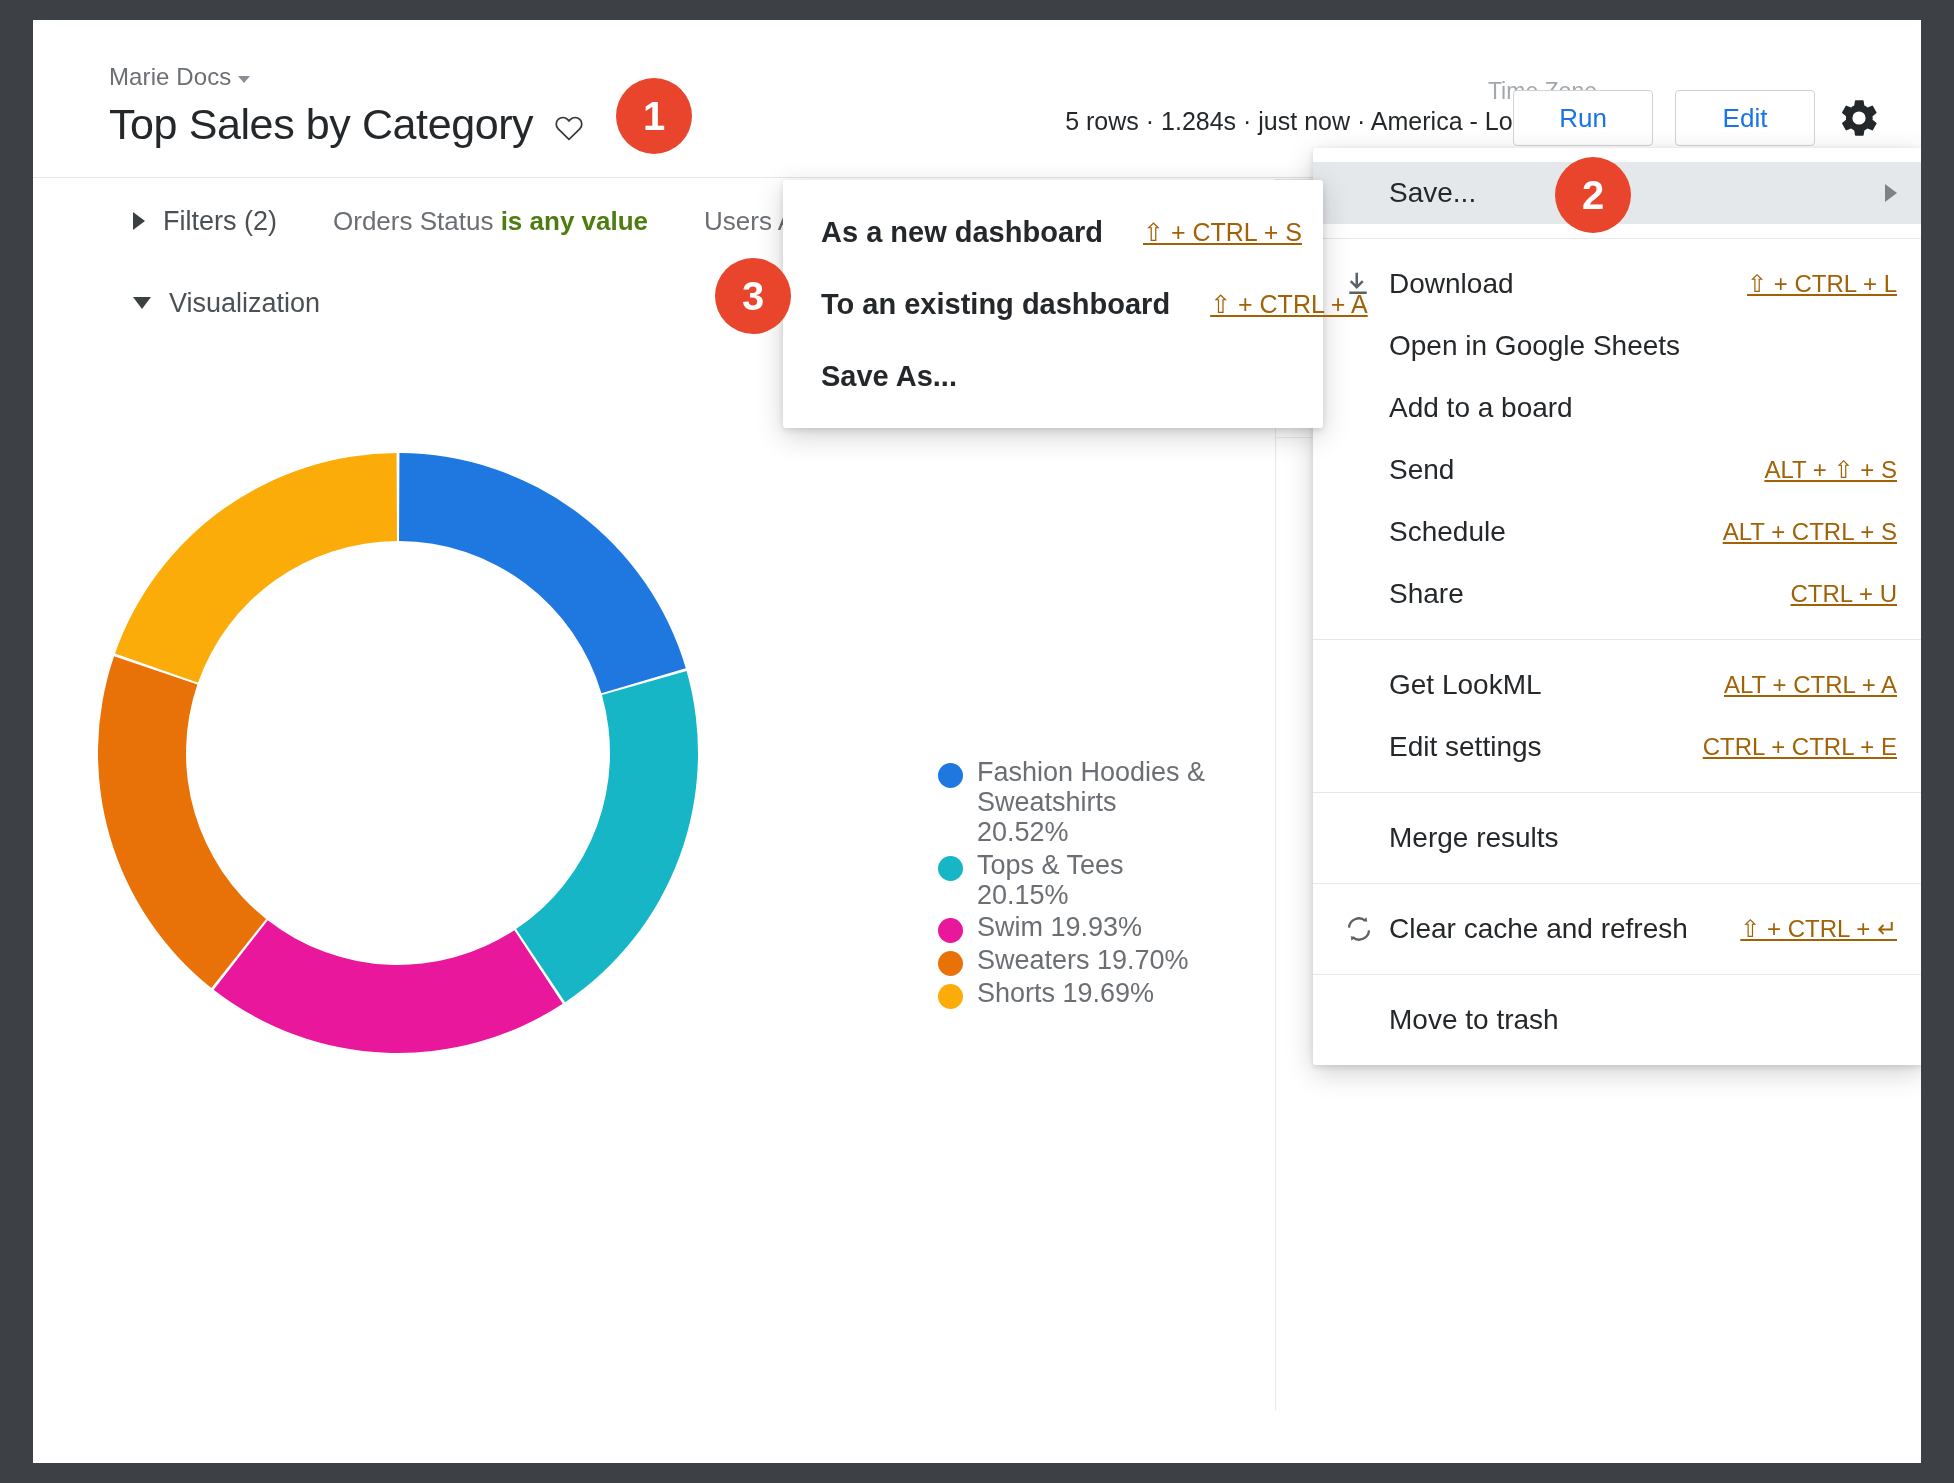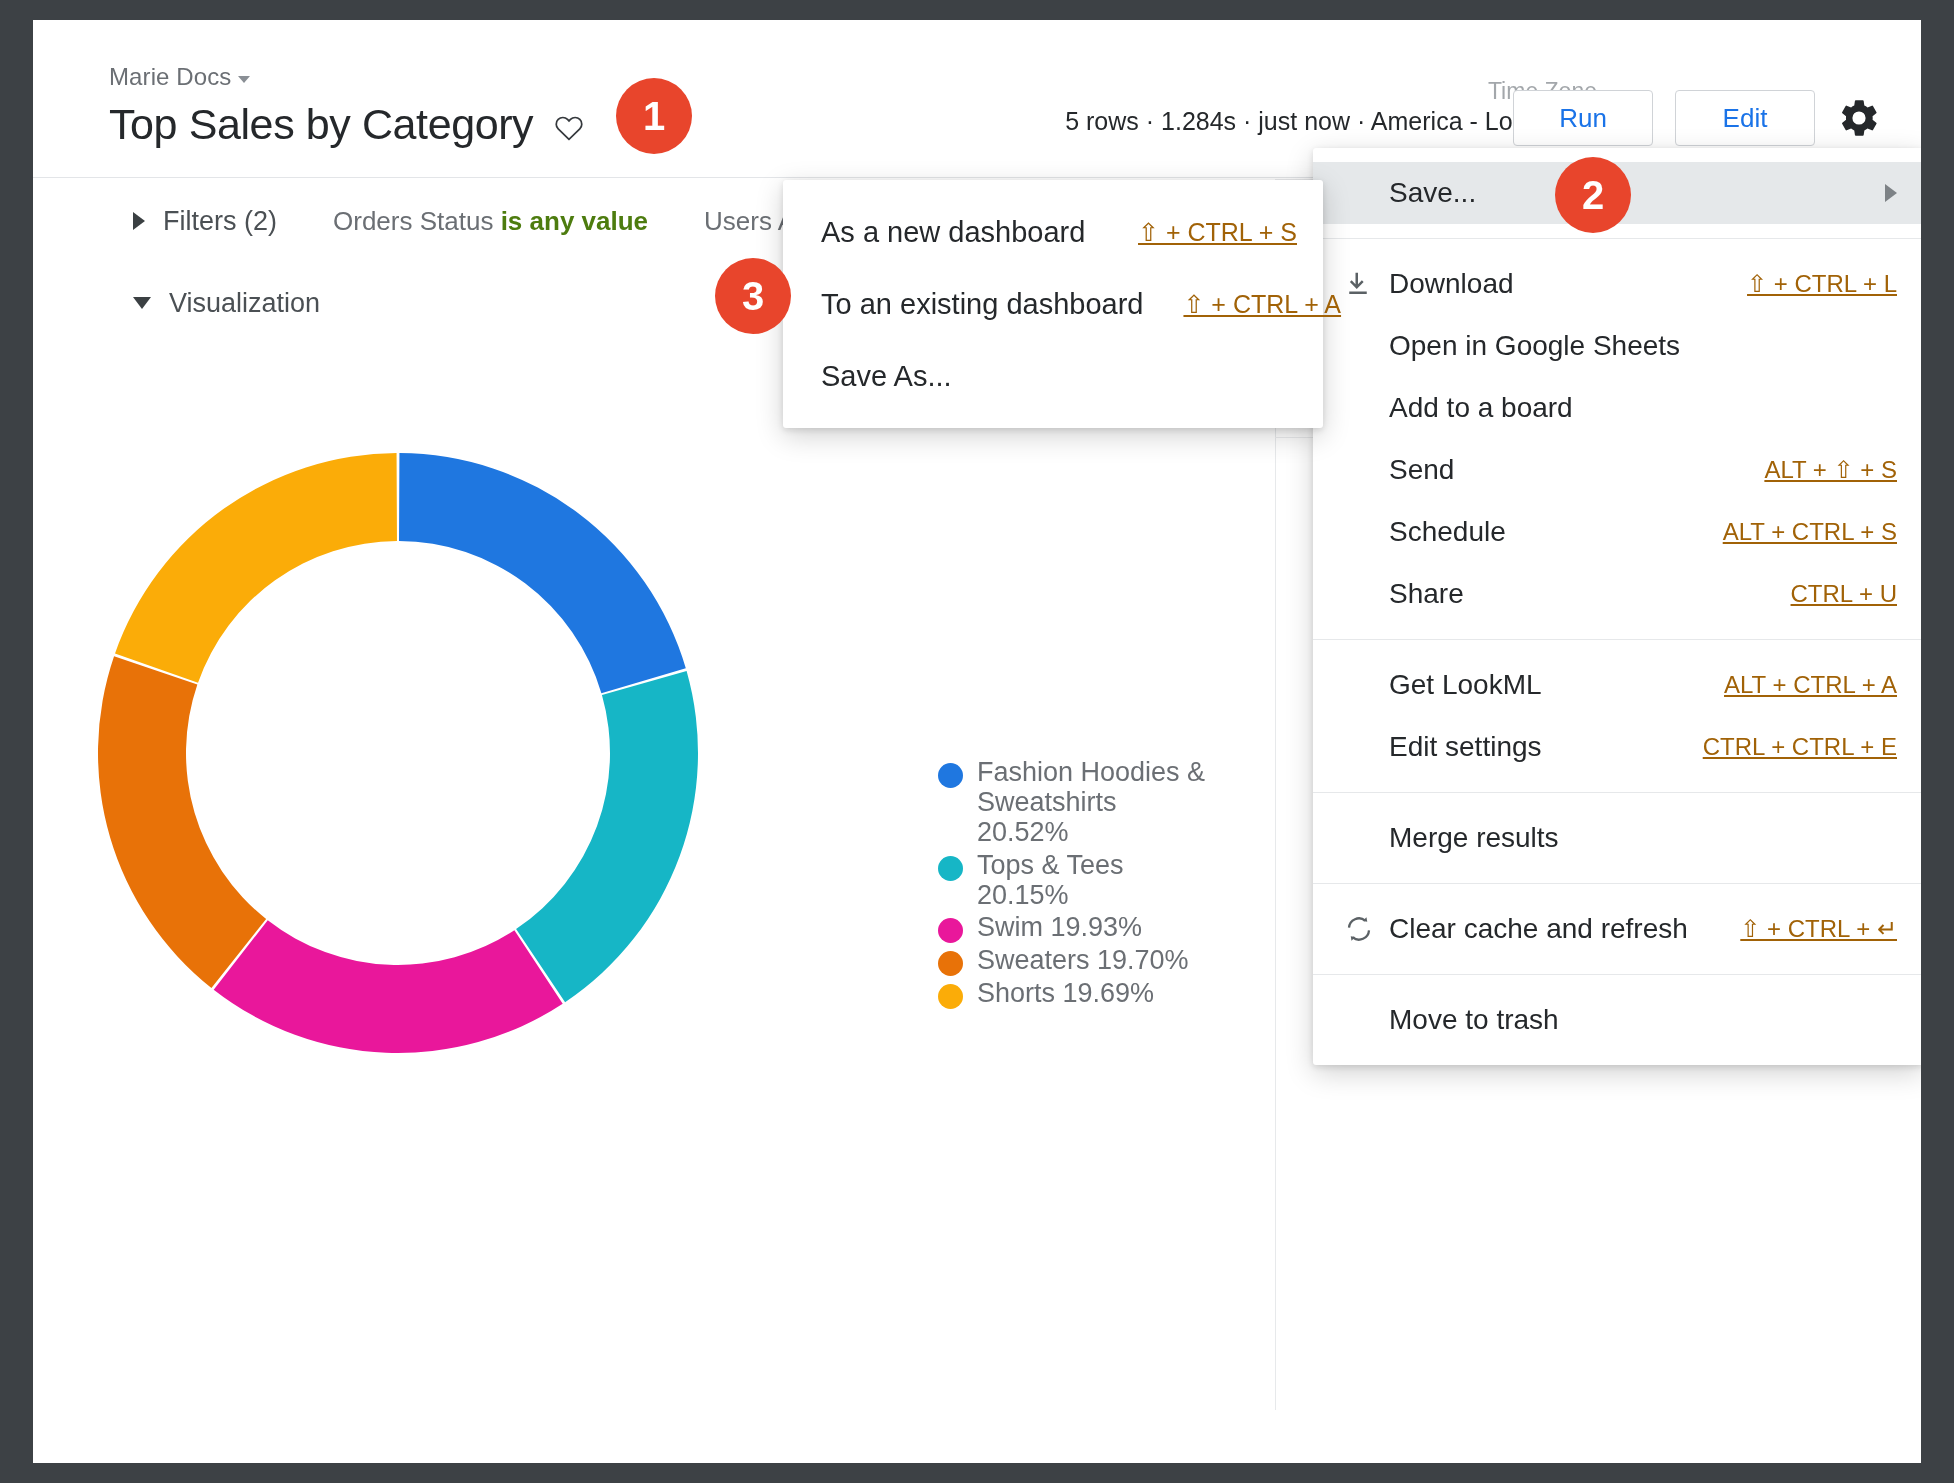--- a/index.html
+++ b/index.html
@@ -141,21 +141,21 @@
   .menu-item.highlight { background:#e5e8ea; }
   .mi-icon { width:46px; flex:0 0 46px; display:flex; align-items:center; color:#5b6165;}
   .mi-label { font-size:28px; color:#25282b; white-space:nowrap; }
   .mi-shortcut { margin-left:auto; font-size:24px; color:#a16207; white-space:nowrap; padding-left:40px;text-decoration:underline;}
   .mi-arrow {
     margin-left:auto; width:0;height:0;
     border-top:9px solid transparent;border-bottom:9px solid transparent;
     border-left:12px solid #7d8286;
   }
   #sub-menu .menu-item { height:72px; padding-left:38px; padding-right:26px;}
-  #sub-menu .mi-label { font-size:29px; }
+  #sub-menu .mi-label { font-size:29px;font-weight:bold; }
   #sub-menu .mi-shortcut { font-size:25px; }
   #sub-menu .menu-group { padding:16px 0; }
 
   
   .badge {
     position:absolute;
     width:76px; height:76px; border-radius:50%;
     background:#e8452c;
     color:#fff; font-size:40px; font-weight:700;
     display:flex; align-items:center; justify-content:center;

